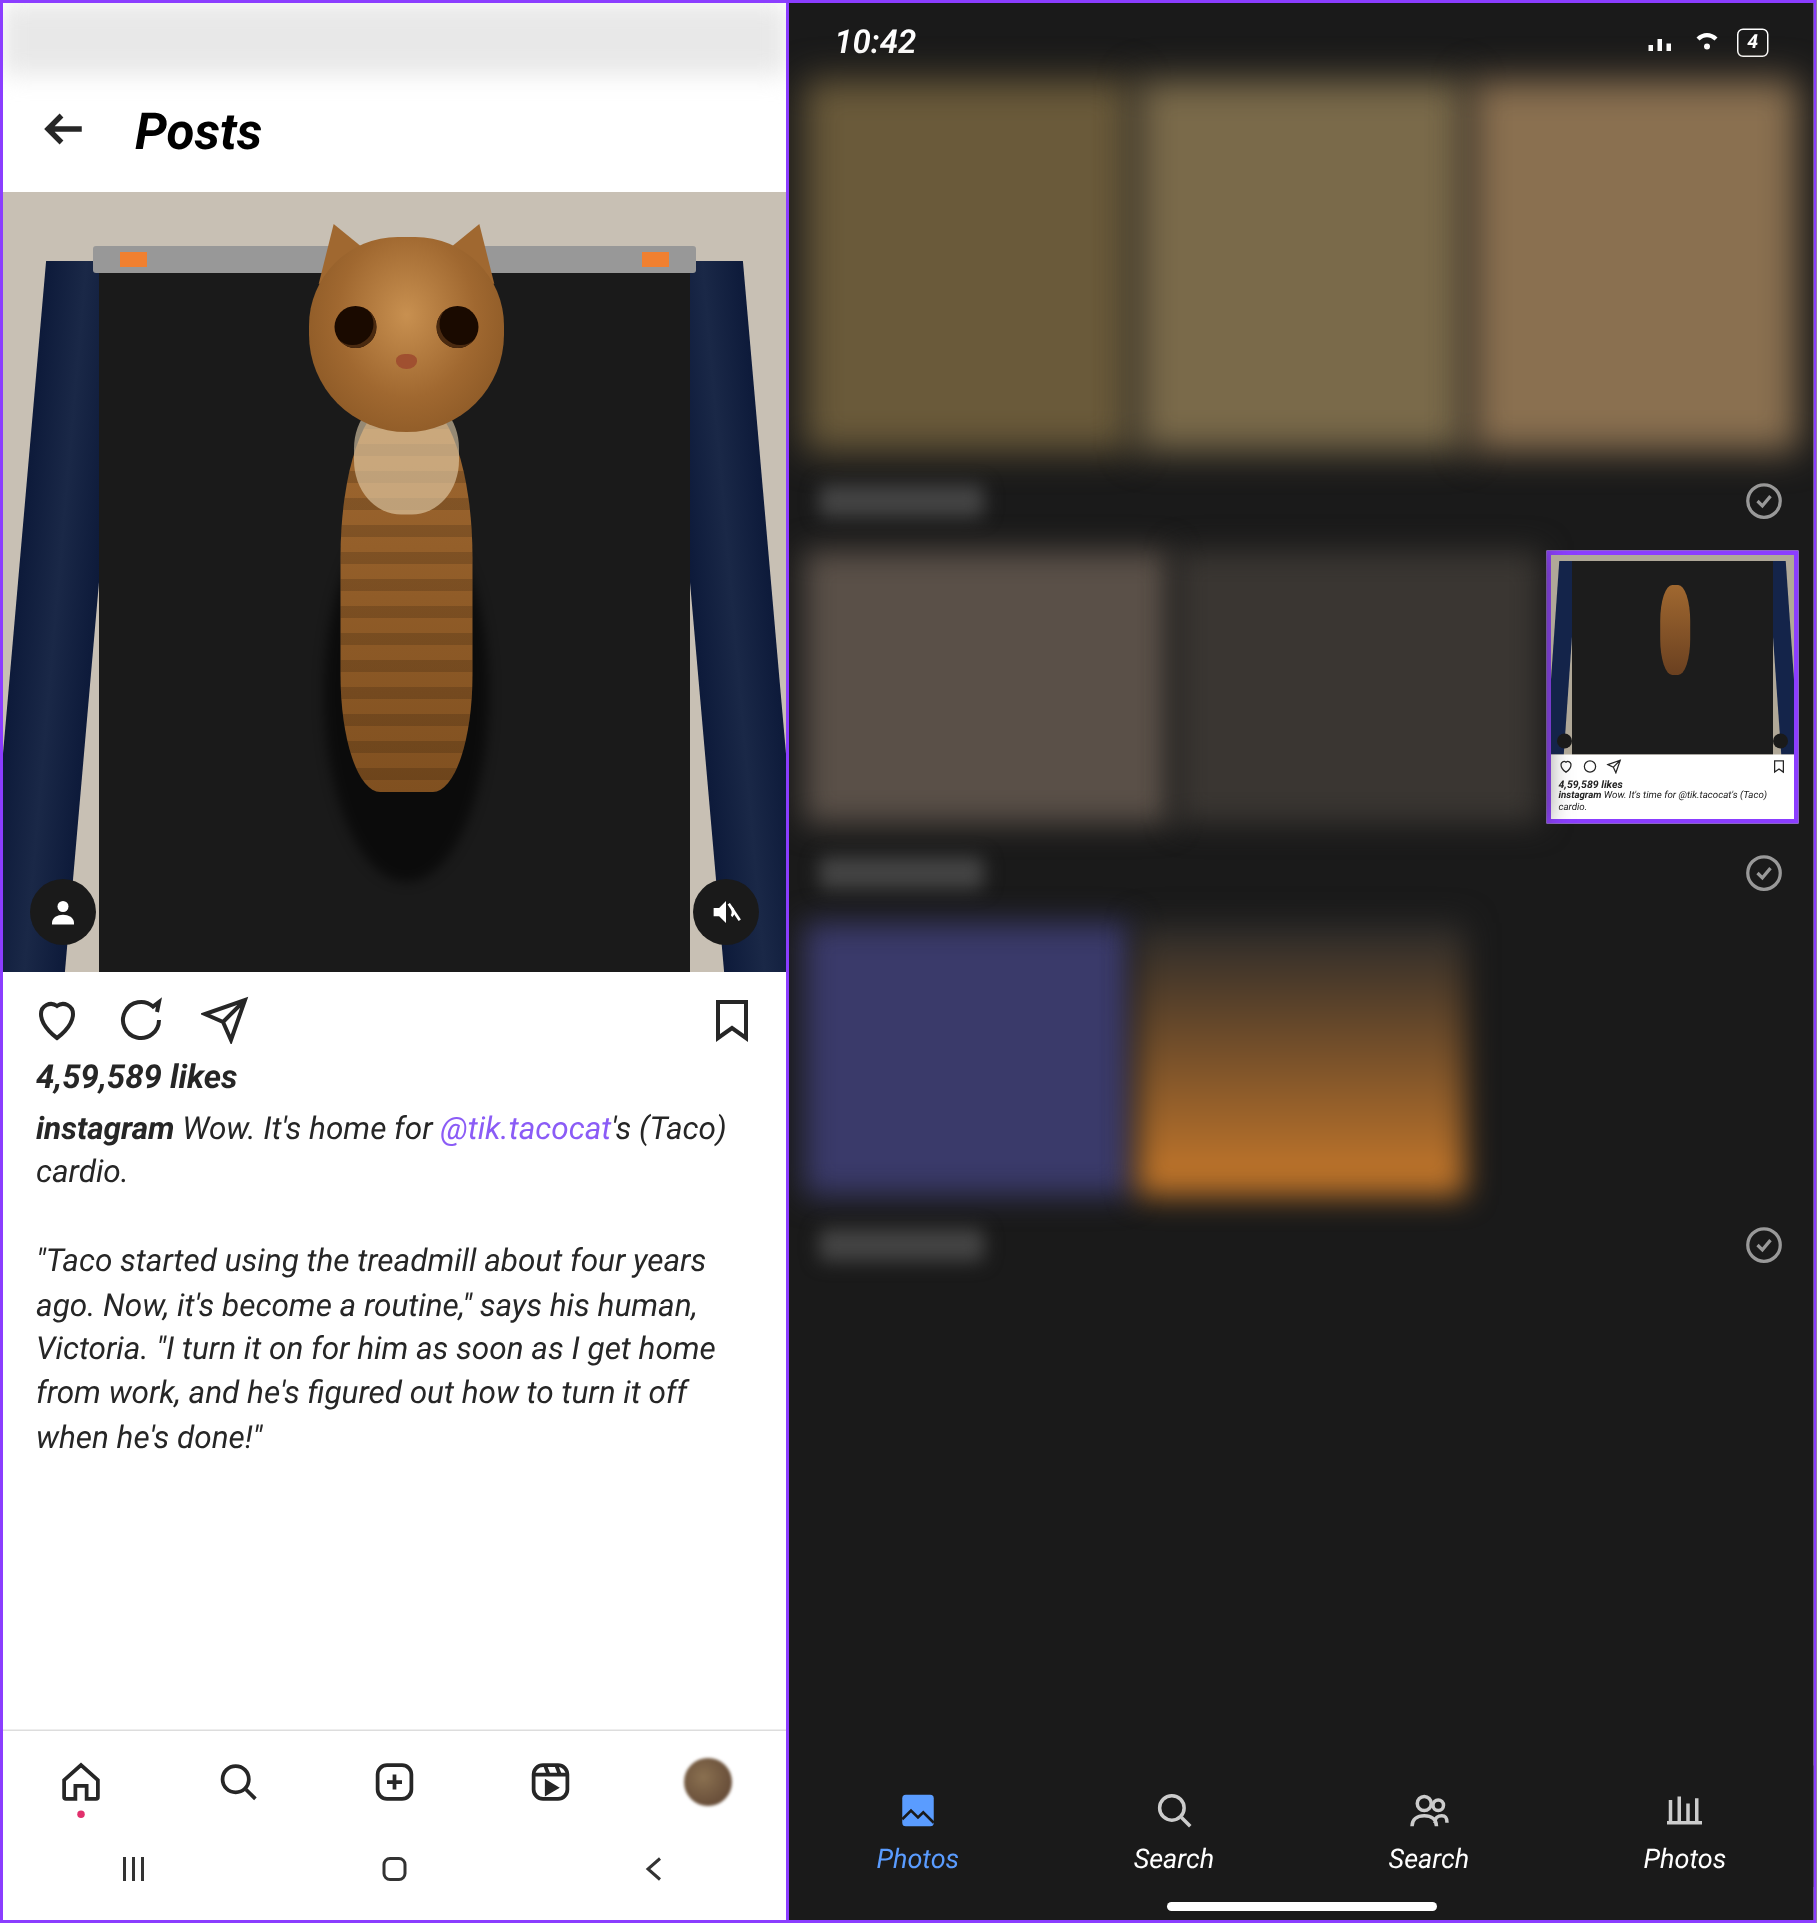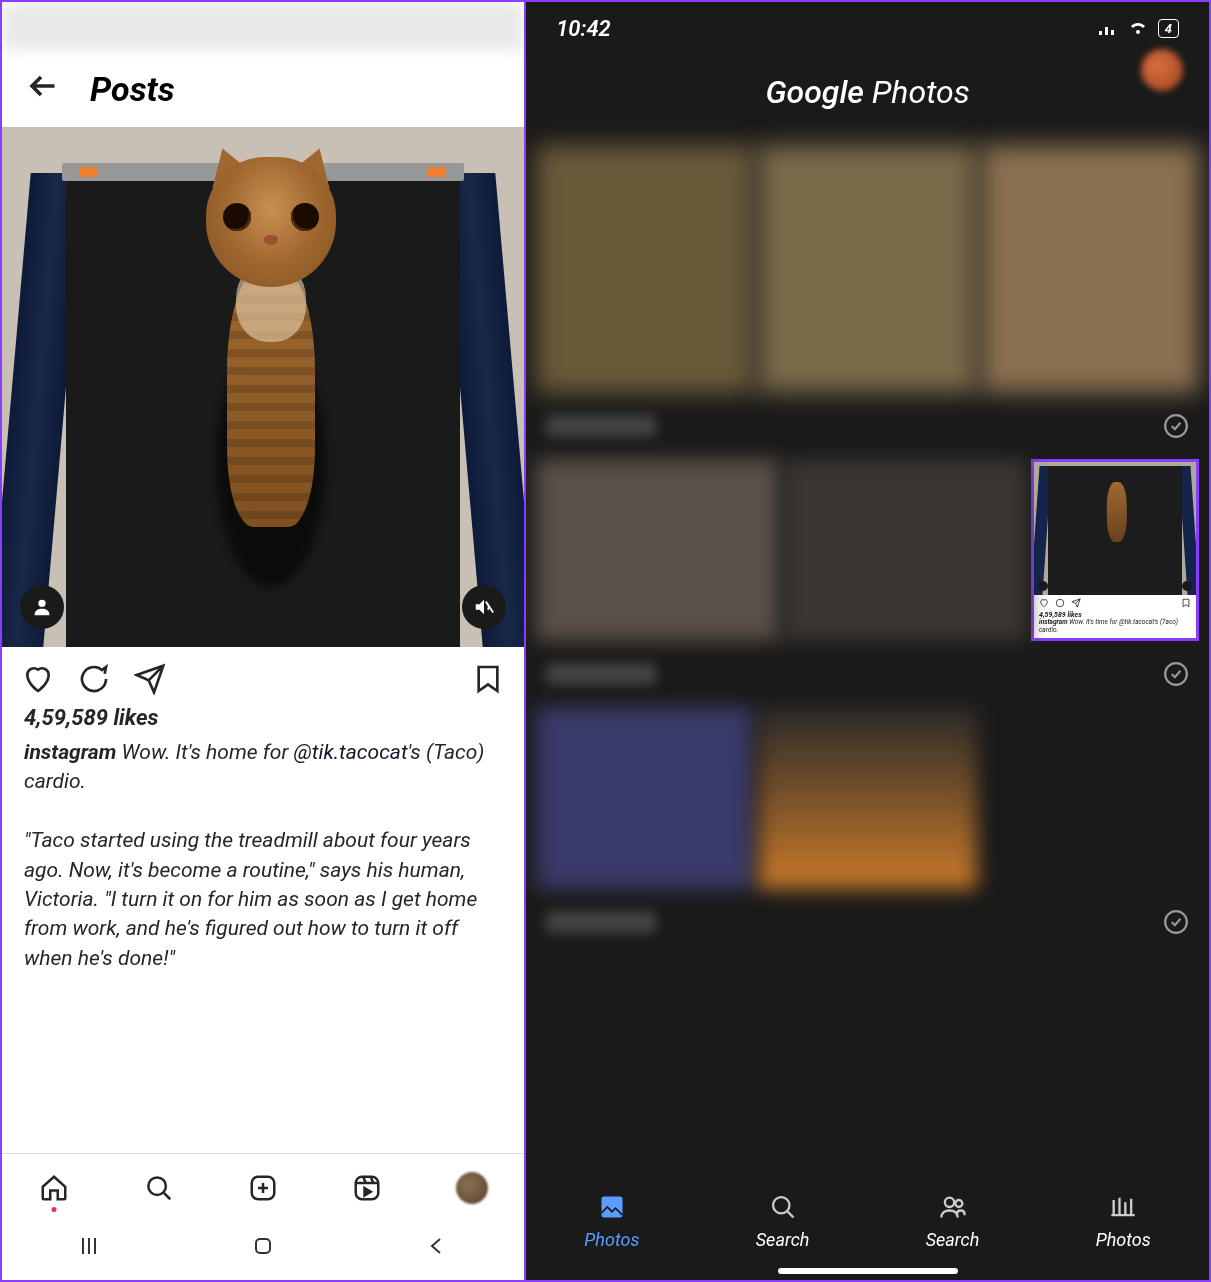--- a/index.html
+++ b/index.html
@@ -4,21 +4,21 @@
 <style>
 * { box-sizing: border-box; margin: 0; padding: 0; }
 body { background: #fff; font-family: -apple-system, BlinkMacSystemFont, 'Segoe UI', Roboto, sans-serif; }
 .container { display: flex; width: 1211px; height: 1282px; border: 2px solid #8b3dff; }
 .phone { position: relative; display: flex; flex-direction: column; overflow: hidden; font-style: italic; }
 .phone-left { width: 525px; background: #fff; border-right: 2px solid #8b3dff; }
 .phone-right { width: 684px; background: #1a1a1a; color: #fff; }
 
 
 .ig-statusbar { height: 48px; display: flex; align-items: center; padding: 0 36px; filter: blur(8px); background: #e8e8e8; }
-.ig-header { display: flex; align-items: center; padding: 18px 24px; gap: 28px; }
+.ig-header { display: flex; padding: 18px 24px; gap: 28px; }
 .ig-back { font-size: 34px; font-weight: bold; line-height: 1; }
 .ig-title { font-size: 34px; font-weight: 700; }
 .ig-media { position: relative; width: 100%; height: 520px; background: #2a2a2a; overflow: hidden; }
 .treadmill-scene { position: absolute; inset: 0; background: #c8c0b4; }
 .treadmill-rail-l { position: absolute; left: 8px; top: 46px; bottom: 0; width: 54px; background: linear-gradient(to right, #0d1a3a, #1a2847, #0d1a3a); transform: skewX(-5deg); }
 .treadmill-rail-r { position: absolute; right: 8px; top: 46px; bottom: 0; width: 54px; background: linear-gradient(to right, #0d1a3a, #1a2847, #0d1a3a); transform: skewX(5deg); }
 .treadmill-belt { position: absolute; left: 64px; right: 64px; top: 46px; bottom: 0; background: #1a1a1a; transform-origin: top; }
 .treadmill-top { position:absolute; left:60px; right:60px; top:36px; height:18px; background:#989898; border-radius:2px; }
 .orange-dot-l { position:absolute; left:78px; top:40px; width:18px; height:10px; background:#f08030; }
 .orange-dot-r { position:absolute; right:78px; top:40px; width:18px; height:10px; background:#f08030; }
@@ -38,21 +38,21 @@
 .ig-media-badge.mute { bottom:18px; right:18px; }
 .ig-media-badge svg { width:22px; height:22px; fill:#fff; }
 
 .ig-actions { display:flex; align-items:center; padding:16px 20px 10px; gap:24px; }
 .ig-actions .spacer { margin-left:auto; }
 .ig-icon { width:32px; height:32px; }
 .ig-icon svg { width:100%; height:100%; stroke:#262626; stroke-width:2; fill:none; }
 .ig-likes { padding:0 22px 8px; font-size:22px; font-weight:700; color:#262626; }
 .ig-caption { padding:0 22px 16px; font-size:21px; line-height:1.4; color:#262626; }
 .ig-caption .uname { font-weight:700; }
-.ig-caption .mention { color:#0f172a; }
+.ig-caption .mention { color:#8b5cf6; }
 
 .ig-bottomnav { margin-top:auto; display:flex; align-items:center; justify-content:space-around; padding:18px 0 8px; border-top:1px solid #ddd; }
 .ig-bottomnav-item { position:relative; width:32px; height:32px; display:flex; align-items:center; justify-content:center; }
 .ig-bottomnav-item svg { width:30px; height:30px; stroke:#262626; stroke-width:2; fill:none; }
 .ig-red-dot { position:absolute; bottom:-8px; left:50%; transform:translateX(-50%); width:5px; height:5px; background:#e1306c; border-radius:50%; }
 .ig-avatar-small { width:32px; height:32px; border-radius:50%; background: radial-gradient(circle at 40% 40%, #8a7050, #5a4030); filter:blur(1px); }
 
 .android-nav { display:flex; align-items:center; justify-content:space-around; padding:20px 0; }
 .android-nav-btn { width:28px; height:28px; display:flex; align-items:center; justify-content:center; color:#333; }
 
@@ -232,24 +232,20 @@
         <span><svg width="20" height="16" viewBox="0 0 20 16">
               <path d="M1 15h3V11H1zM7 15h3V7H7zM13 15h3V10h-3z" fill="#fff"></path>
             </svg></span>
         <span><svg width="20" height="16" viewBox="0 0 20 16" fill="#fff">
               <path d="M10 14a2 2 0 1 0 0-4 2 2 0 0 0 0 4zM3 6c4-4 10-4 14 0l-2 2c-3-3-7-3-10 0L3 6z"></path>
             </svg></span>
         <span style="display:flex;align-items:center;gap:2px;border:1.5px solid #fff;border-radius:4px;padding:1px 6px;font-size:13px;font-weight:700">4</span>
       </div>
     </div>
 
-    <div class="gp-header">
-      <div class="gp-title"><span style="font-weight:500">Google</span> Photos</div>
-      <div class="gp-avatar"></div>
-    </div>
 
     <div class="gp-row">
       <div class="gp-thumb-lg" style="background:#6a5a3a"></div>
       <div class="gp-thumb-lg" style="background:#7a6a4a"></div>
       <div class="gp-thumb-lg" style="background:#8a7050"></div>
     </div>
 
     <div class="gp-section-head">
       <div class="gp-section-title"></div>
       <div class="gp-check">

